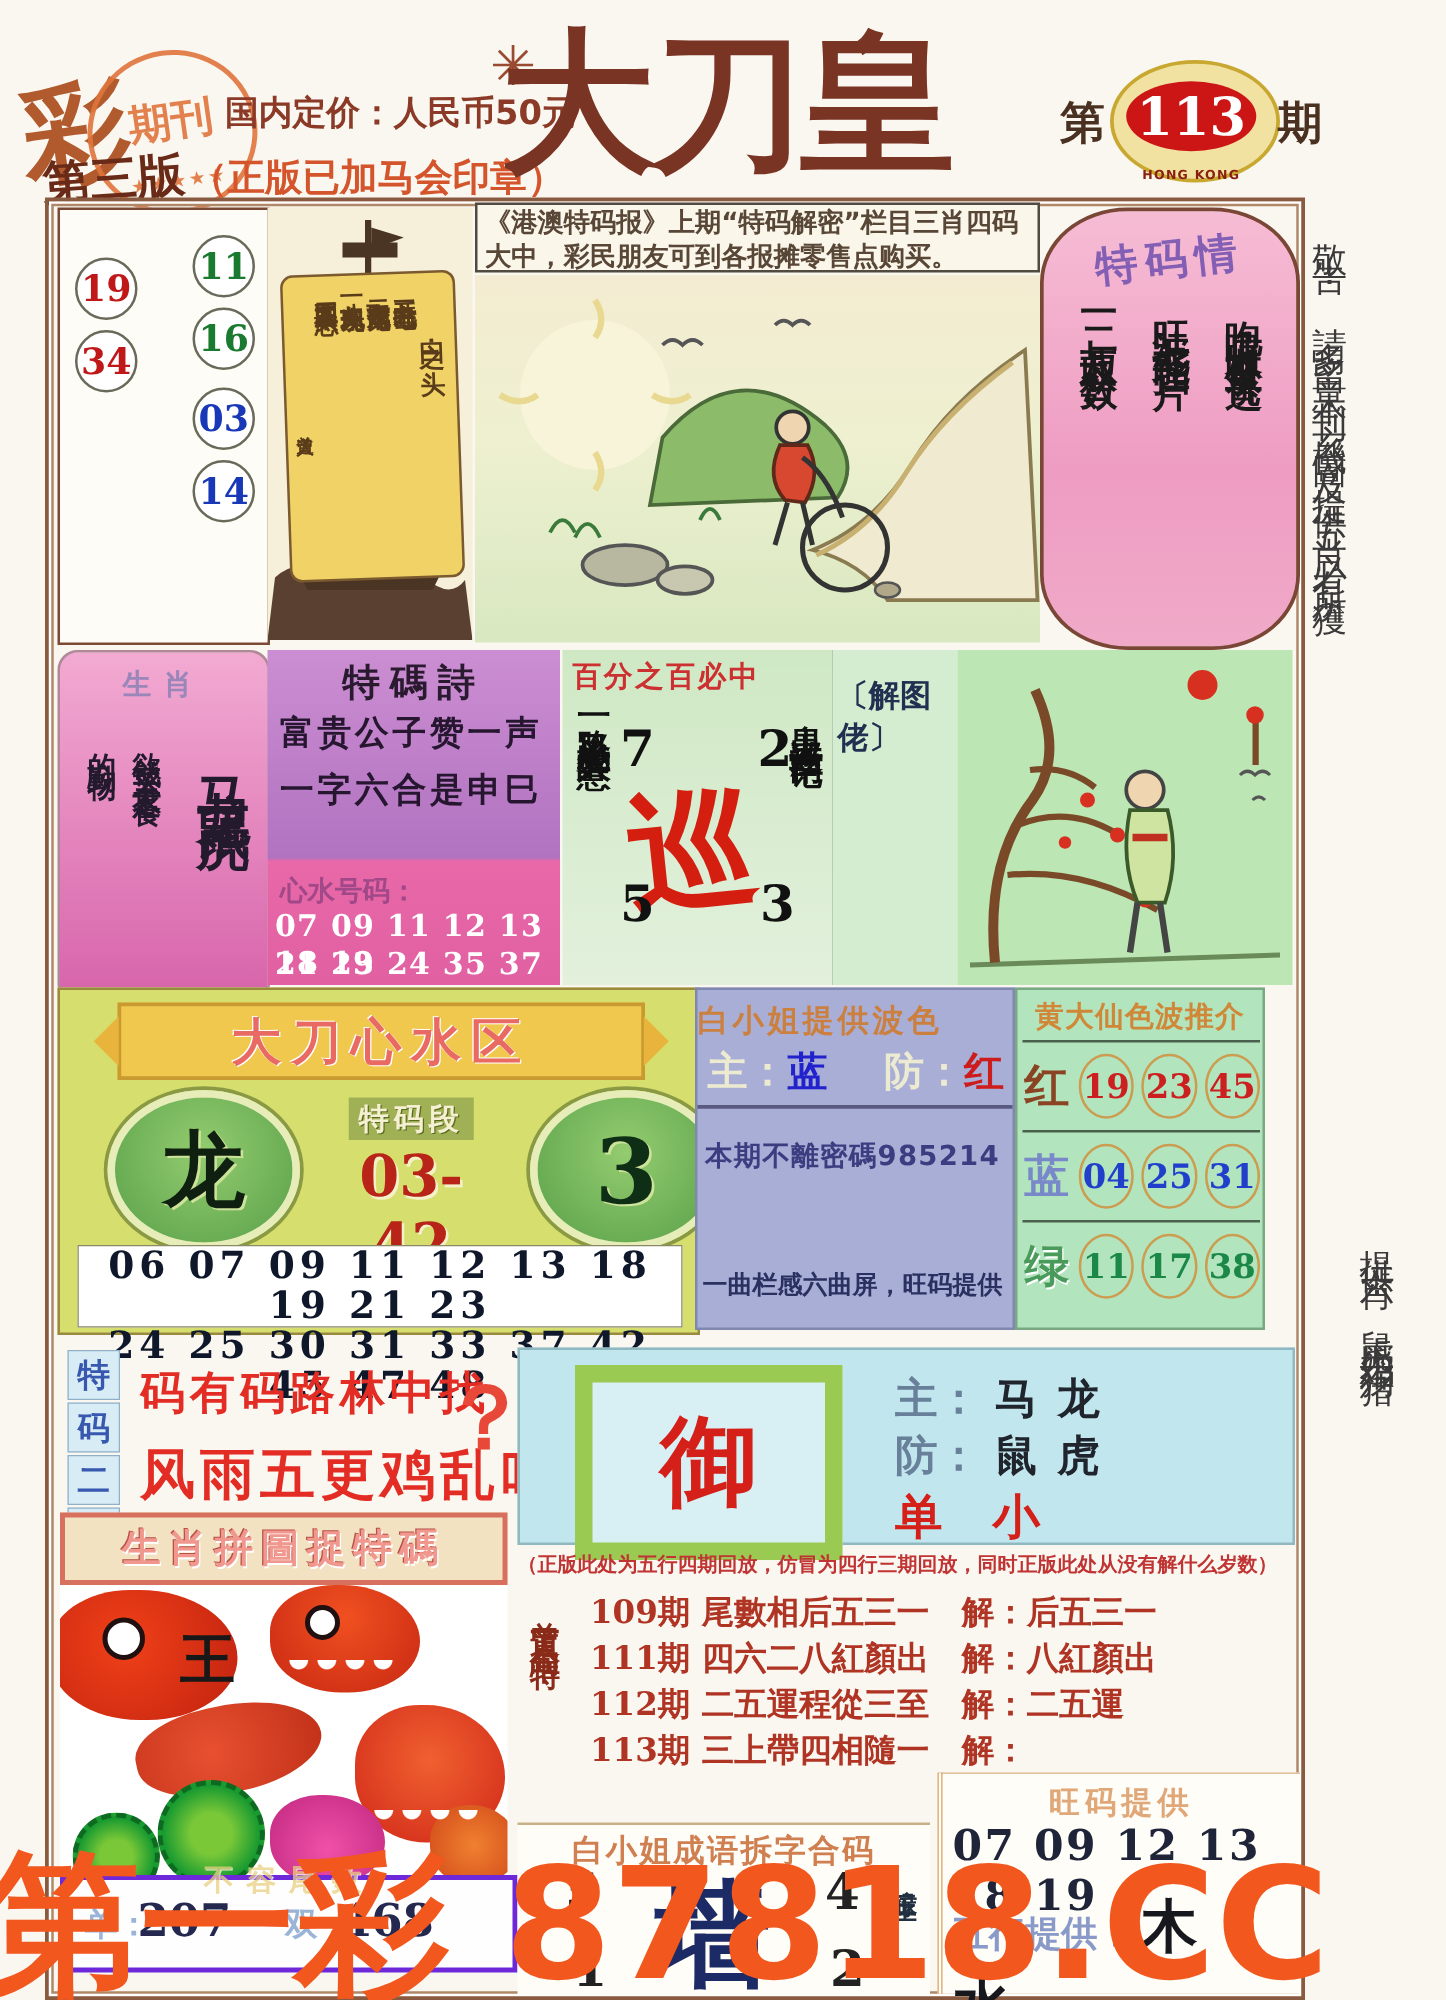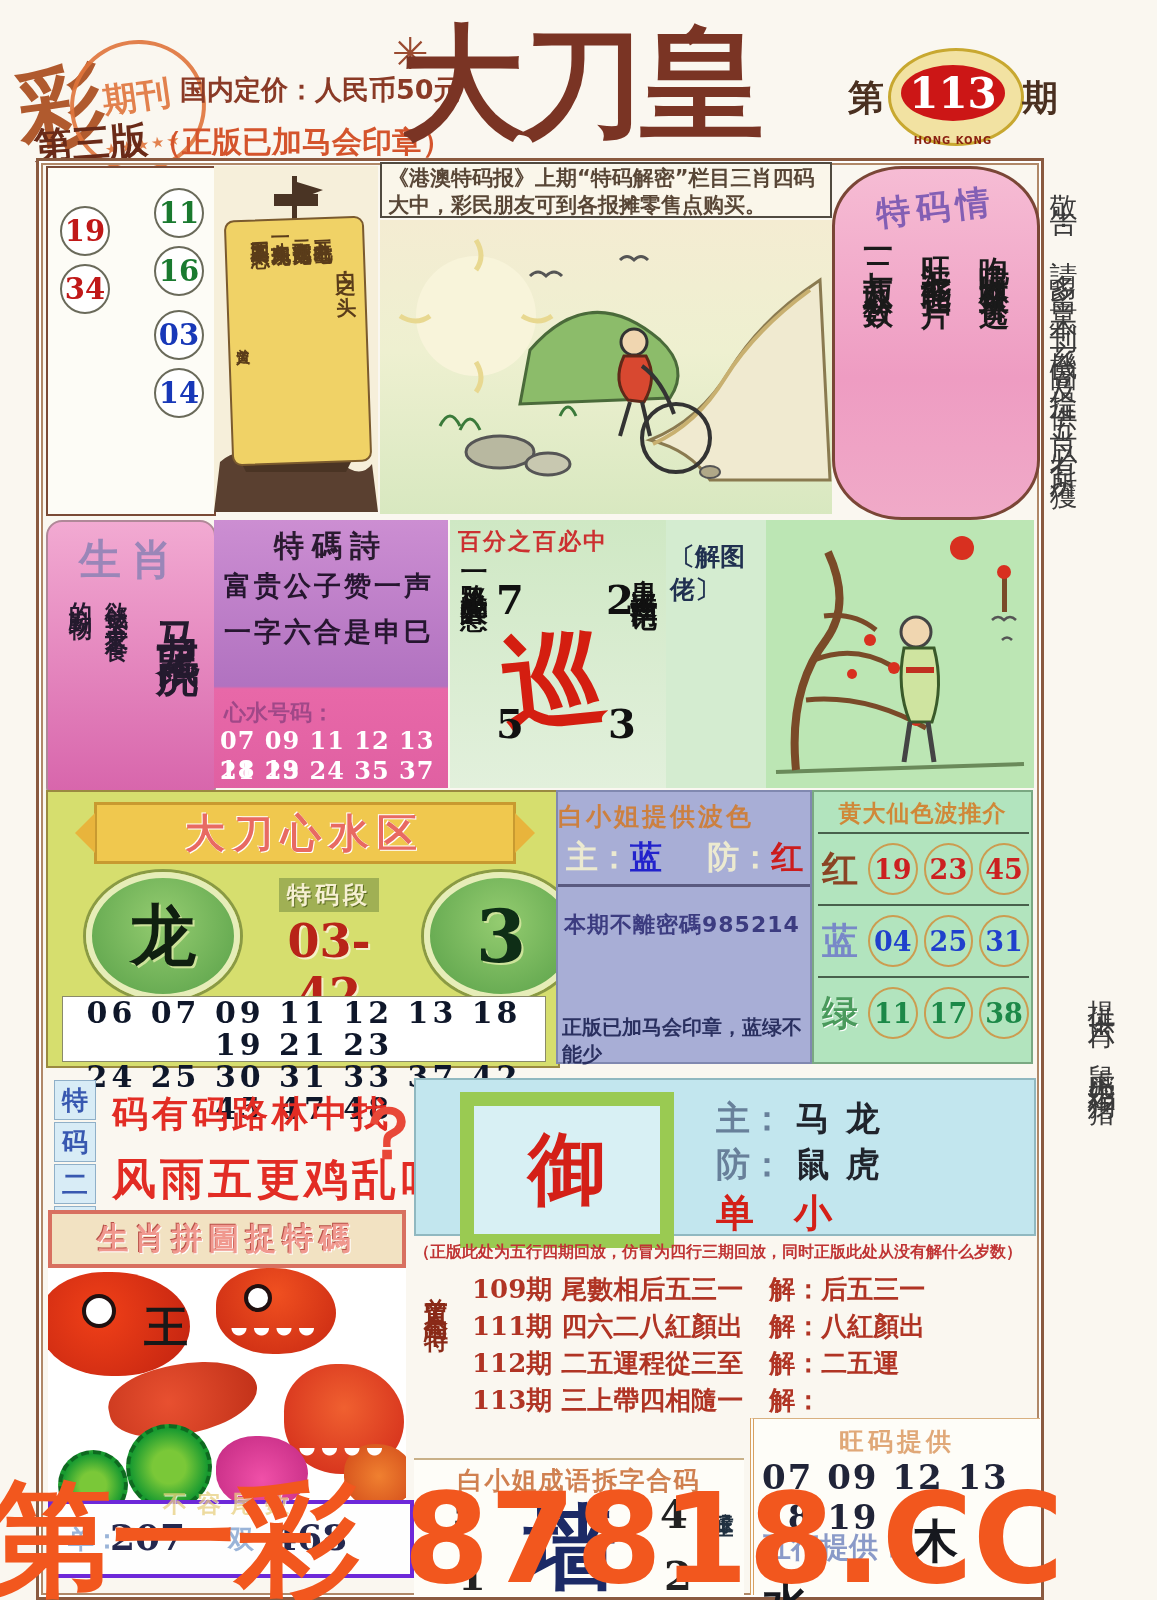--- a/index.html
+++ b/index.html
@@ -51,21 +51,21 @@
                   color:#7050b0;transform:rotate(-6deg);letter-spacing:6px;opacity:.85;}
   #temaqing-lines{position:absolute;right:14px;top:64px;height:272px;font-size:30px;line-height:58px;
                   letter-spacing:7px;font-weight:bold;color:#1a1a1a;}
   #temaqing-lines span{display:block;}
   
   #margin-notice{left:1044px;top:172px;height:1000px;font-size:28px;letter-spacing:13px;color:#3a3a3a;}
   #margin-liuxiao{left:1082px;top:978px;height:440px;font-size:28px;letter-spacing:7px;color:#3a3a3a;}
   
   #shengxiao-box{left:46px;top:520px;width:166px;height:268px;background:linear-gradient(180deg,#f2aad2,#d866ac);
                  border:2px solid #b08898;border-radius:16px 16px 4px 4px;}
-  #shengxiao-title{position:absolute;left:0;right:0;top:10px;text-align:center;font-size:42px;font-weight:bold;color:#9a86b8;letter-spacing:10px;}
+  #shengxiao-title{position:absolute;left:0;right:0;top:10px;text-align:center;font-size:23px;font-weight:bold;color:#9a86b8;letter-spacing:10px;}
   #sx-big{position:absolute;right:14px;top:66px;font-size:44px;line-height:1;letter-spacing:10px;font-weight:bold;color:#241a2e;}
   #sx-mid{position:absolute;left:54px;top:62px;font-size:23px;letter-spacing:6px;font-weight:bold;color:#241a2e;}
   #sx-small{position:absolute;left:18px;top:62px;font-size:23px;letter-spacing:8px;font-weight:bold;color:#241a2e;}
   #temashi-box{left:214px;top:520px;width:234px;height:268px;background:linear-gradient(180deg,#cc8ed2,#b172c0 62%,#e868a8 63%,#e060a2);}
   #temashi-title{position:absolute;left:0;right:0;top:6px;text-align:center;font-size:30px;font-weight:bold;color:#2a1a30;letter-spacing:8px;}
   .tms-line{position:absolute;left:10px;font-size:27px;font-weight:bold;color:#261630;letter-spacing:3px;}
   #tms1{top:48px;} #tms2{top:94px;} #tms3{top:140px;}
   #xinshui-label{position:absolute;left:10px;top:178px;font-size:22px;font-weight:bold;color:#a04888;}
   .tms-nums{position:absolute;left:6px;width:222px;font-size:24px;font-weight:bold;color:#fff;font-family:"DejaVu Serif",serif;letter-spacing:1px;}
   #tmsr1{top:206px;} #tmsr2{top:236px;}
@@ -102,21 +102,21 @@
   #xsq-nums{position:absolute;left:14px;top:204px;width:482px;height:64px;background:#fff;border:1px solid #8a8a6a;
             text-align:center;font-family:"DejaVu Serif",serif;font-weight:bold;color:#0f172a;}
   #xsq-nums div{font-size:30px;line-height:32px;letter-spacing:4px;}
   #bose-box{left:556px;top:790px;width:256px;height:274px;background:#a8aed6;border:2px solid #8088b0;box-sizing:border-box;}
   #bose-title{position:absolute;left:0;right:0;top:8px;text-align:left;font-size:25px;font-weight:bold;color:#cc8040;letter-spacing:3px;}
   #bose-row{position:absolute;left:8px;top:44px;font-size:32px;font-weight:bold;}
   #bose-row .k{color:#ecead0;} #bose-row .blue{color:#2222cc;} #bose-row .red{color:#cc1c1c;}
   #bose-div{position:absolute;left:0;right:0;top:92px;border-top:3px solid #5a5a80;}
   #bose-secret{position:absolute;left:6px;top:118px;font-size:22px;font-weight:bold;color:#3c3c80;letter-spacing:1px;}
   #bose-line{position:absolute;left:4px;top:222px;font-size:20px;font-weight:bold;color:#2a3060;}
-  #hdx-box{left:812px;top:790px;width:221px;height:274px;background:#b2e4be;border:2px solid #7aa882;box-sizing:border-box;}
+  #hdx-box{left:812px;top:790px;width:200px;height:274px;background:#b2e4be;border:2px solid #7aa882;box-sizing:border-box;}
   #hdx-title{position:absolute;left:0;right:0;top:6px;text-align:center;font-size:23px;font-weight:bold;color:#d08838;letter-spacing:1px;}
   .hdx-row{position:absolute;left:4px;right:2px;height:70px;border-top:2px solid #48604c;display:flex;align-items:center;}
   #hdxr0{top:40px;} #hdxr1{top:112px;} #hdxr2{top:184px;}
   .hdx-label{font-size:36px;font-weight:bold;width:46px;text-align:center;}
   #hdxr0 .hdx-label{color:#8a4424;} #hdxr1 .hdx-label{color:#7888c8;} #hdxr2 .hdx-label{color:#4a9a5c;text-shadow:1px 1px 0 #fff;}
   .hdx-c{width:48px;height:48px;border-radius:50%;border:2px solid #cc9c50;display:flex;align-items:center;justify-content:center;
          font-size:27px;font-weight:bold;font-family:"DejaVu Serif",serif;margin-left:6px;}
   #hdxr0 .hdx-c{color:#cc2020;} #hdxr1 .hdx-c{color:#2040cc;} #hdxr2 .hdx-c{color:#1c8848;}
   
   #side-chars{left:54px;top:1080px;width:44px;}
@@ -355,21 +355,21 @@
   </div>
 
   <div class="abs" id="bose-box">
     <div id="bose-title">白小姐提供波色</div>
     <div id="bose-row">
       <span class="k">主：</span><span class="blue">蓝</span>
       <span class="k" style="margin-left:34px;">防：</span><span class="red">红</span>
     </div>
     <div id="bose-div"></div>
     <div id="bose-secret">本期不離密碼985214</div>
-    <div id="bose-line">正版已加马会印章，蓝绿不能少</div>
+    <div id="bose-line">一曲栏感六曲屏，旺码提供</div>
   </div>
 
   <div class="abs" id="hdx-box">
     <div id="hdx-title">黄大仙色波推介</div>
     <div class="hdx-row" id="hdxr0">
       <span class="hdx-label">红</span>
       <span class="hdx-c">19</span>
       <span class="hdx-c">23</span>
       <span class="hdx-c">45</span>
     </div>

